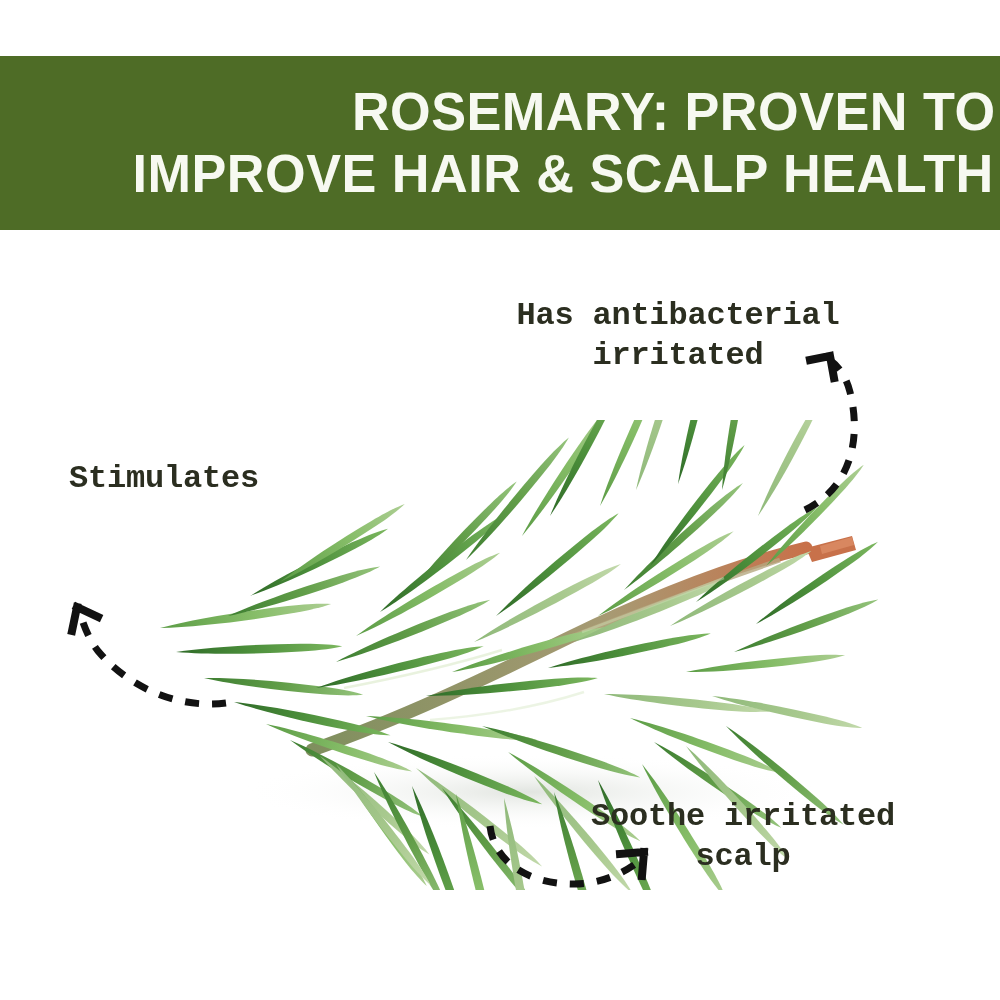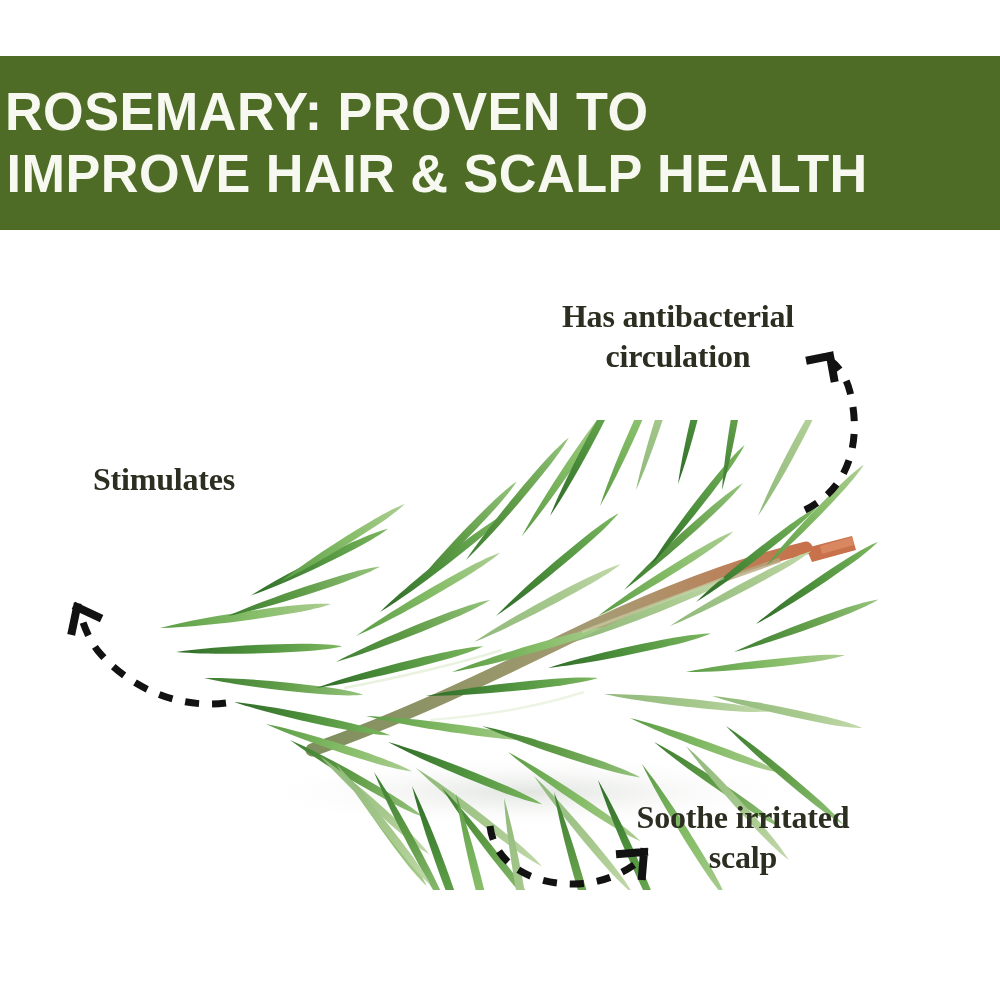--- a/index.html
+++ b/index.html
@@ -24,40 +24,40 @@
   
   #header-banner {
     position: absolute;
     left: 0;
     top: 56px;
     width: 1000px;
     height: 174px;
     background: #4e6c26;
     display: flex;
     flex-direction: column;
-    align-items: flex-start;
+    align-items: flex-end;
     justify-content: center;
   }
   .title-line {
     color: #f7f9f1;
     font-family: "Liberation Sans Narrow", "Liberation Sans", sans-serif;
     font-weight: bold;
     font-size: 53px;
     line-height: 1.17;
     letter-spacing: 0.5px;
     white-space: nowrap;
     text-align: center;
     transform: scaleX(0.985);
   }
 
   
   .callout {
     position: absolute;
     color: #2b2e20;
-    font-family: Liberation Serif, serif;
+    font-family: Liberation Mono, monospace;
     font-weight: bold;
     font-size: 32px;
     line-height: 1.26;
     text-align: center;
     letter-spacing: -0.2px;
   }
   #callout-antibacterial {
     left: 503px;
     top: 296px;
     width: 350px;
@@ -236,21 +236,21 @@
 
     <g opacity="0.45">
       <path d="M214,268 C266,258 320,246 372,230" stroke="#cfe3b8" stroke-width="2.5" fill="none"></path>
       <path d="M300,300 C352,296 404,288 454,272" stroke="#d7e8c4" stroke-width="2.5" fill="none"></path>
       <path d="M452,212 C500,194 548,176 594,158" stroke="#cde1b6" stroke-width="2.5" fill="none"></path>
     </g>
   </svg>
 
   <div class="callout" id="callout-antibacterial">
     <div>Has antibacterial</div>
-    <div>circulation</div>
+    <div>irritated</div>
   </div>
 
   <svg class="arrow-svg" id="arrow-antibacterial" width="120" height="200" viewBox="0 0 120 200">
     <path class="arrow-path" d="M55,180 C100,158 112,110 100,62 C96,46 88,36 80,30"></path>
     <path class="arrow-head" d="M60,30 L80,26 M80,26 L84,48"></path>
   </svg>
 
   <div class="callout" id="callout-circulation">
     <div>Stimulates</div>
   </div>

